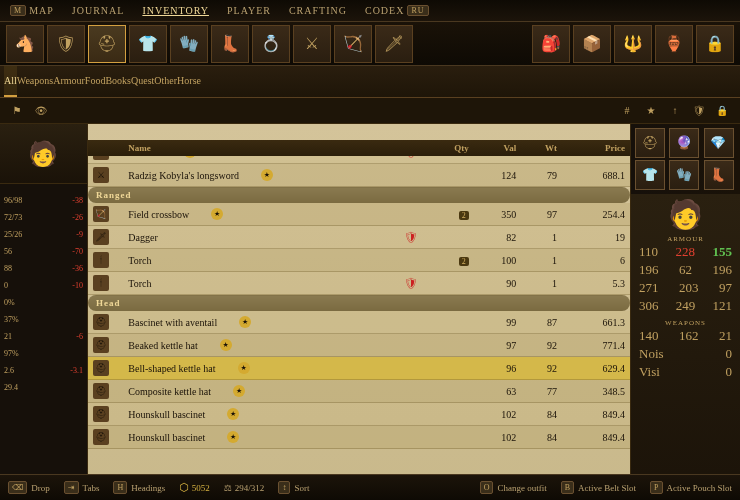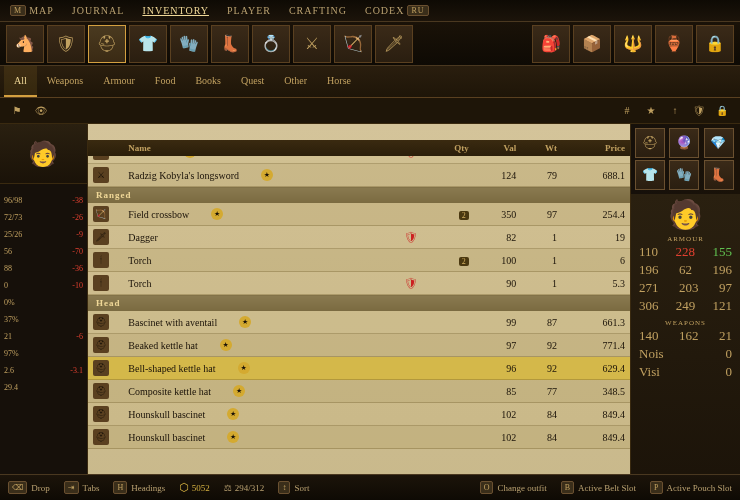--- a/index.html
+++ b/index.html
@@ -50,21 +50,21 @@
       display: flex;
       background: linear-gradient(to bottom, #2a1e0e, #1e1508);
       height: 32px;
       align-items: stretch;
       border-bottom: 1px solid #5a4020;
       padding: 0 4px;
     }
     .cat-tab {
       display: flex;
       align-items: center;
-      padding: 0 10px;
+      padding: 0 0;
       color: #c0a060;
       font-size: 10px;
       cursor: pointer;
       border-bottom: 2px solid transparent;
       gap: 3px;
     }
     .cat-tab.active {
       color: #f0d898;
       border-bottom: 2px solid #d4a040;
       background: rgba(180,140,50,0.15);
@@ -122,20 +122,21 @@
       z-index: 2;
     }
     .item-table thead th.right { text-align: right; }
     .section-header td {
       background: linear-gradient(to bottom, #8a7a50, #7a6a40);
       color: #f0d898;
       font-size: 9px;
       padding: 3px 8px;
       font-weight: bold;
       letter-spacing: 1px;
+      border-radius: 8px;
     }
     .item-row td {
       padding: 3px 5px;
       border-bottom: 1px solid rgba(100,80,30,0.3);
       color: #1a1208;
       vertical-align: middle;
     }
     .item-row:nth-child(even) td { background: rgba(180,160,100,0.3); }
     .item-row:nth-child(odd) td { background: rgba(200,180,120,0.2); }
     .item-row.selected td { background: #d4b84a !important; }
@@ -649,21 +650,21 @@
               <span class="item-icon">⛑</span>
             </td>
           <td>
             <span class="item-name">
               <span>Composite kettle hat</span>
               <span class="quality-badge">★</span>
             </span>
           </td>
           <td></td>
           <td class="right"></td>
-          <td class="right">85</td>
+          <td class="right">63</td>
           <td class="right">77</td>
           <td class="right">348.5</td>
         </tr>
         <tr class="item-row">
           <td>
               <span class="item-icon">⛑</span>
             </td>
           <td>
             <span class="item-name">
               <span>Hounskull bascinet</span>
@@ -704,21 +705,21 @@
       <div class="equip-slot filled">👕</div>
       <div class="equip-slot filled">🧤</div>
       <div class="equip-slot filled">👢</div>
     </div>
     <div class="char-preview">
       <div style="color:#6a5030;font-size:28px;">🧑</div>
       <div class="armor-label">ARMOUR</div>
       <div class="stat-mini-row">
         <span>110</span>
         <span style="color:#e04030;">228</span>
-        <span style="color:#60c050;">155</span>
+        <span style="color:#60c050;font-weight:bold;">155</span>
       </div>
       <div class="stat-mini-row">
         <span>196</span>
         <span>62</span>
         <span>196</span>
       </div>
       <div class="stat-mini-row">
         <span>271</span>
         <span>203</span>
         <span>97</span>

